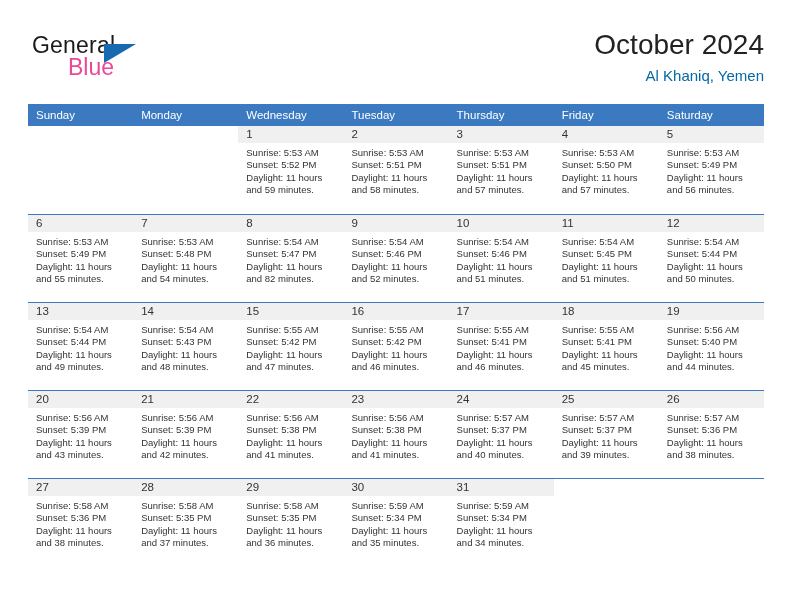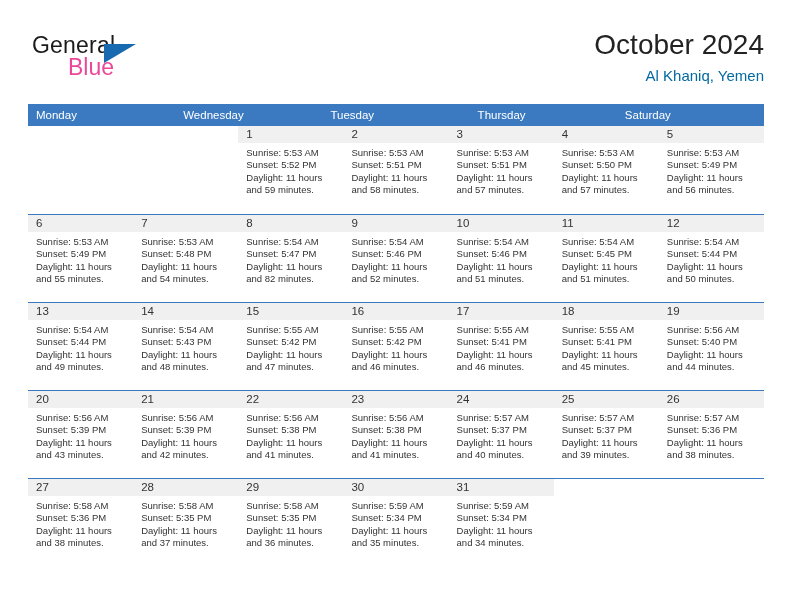--- a/index.html
+++ b/index.html
@@ -159,24 +159,26 @@
 
     <div class="title-block">
       <div class="cal-title">October 2024</div>
       <div class="cal-subtitle">Al Khaniq, Yemen</div>
     </div>
 
   </div>
 
   <div class="calendar">
     <div class="weekdays">
+      <div class="weekday">Sunday</div>
       <div class="weekday">Monday</div>
       <div class="weekday">Wednesday</div>
       <div class="weekday">Tuesday</div>
       <div class="weekday">Thursday</div>
+      <div class="weekday">Friday</div>
       <div class="weekday">Saturday</div>
     </div>
 
     <div id="weeks-container">
         <div class="week">
           <div class="day">
             <div class="daynum-band">
               <div class="daynum"></div>
             </div>
           </div>

